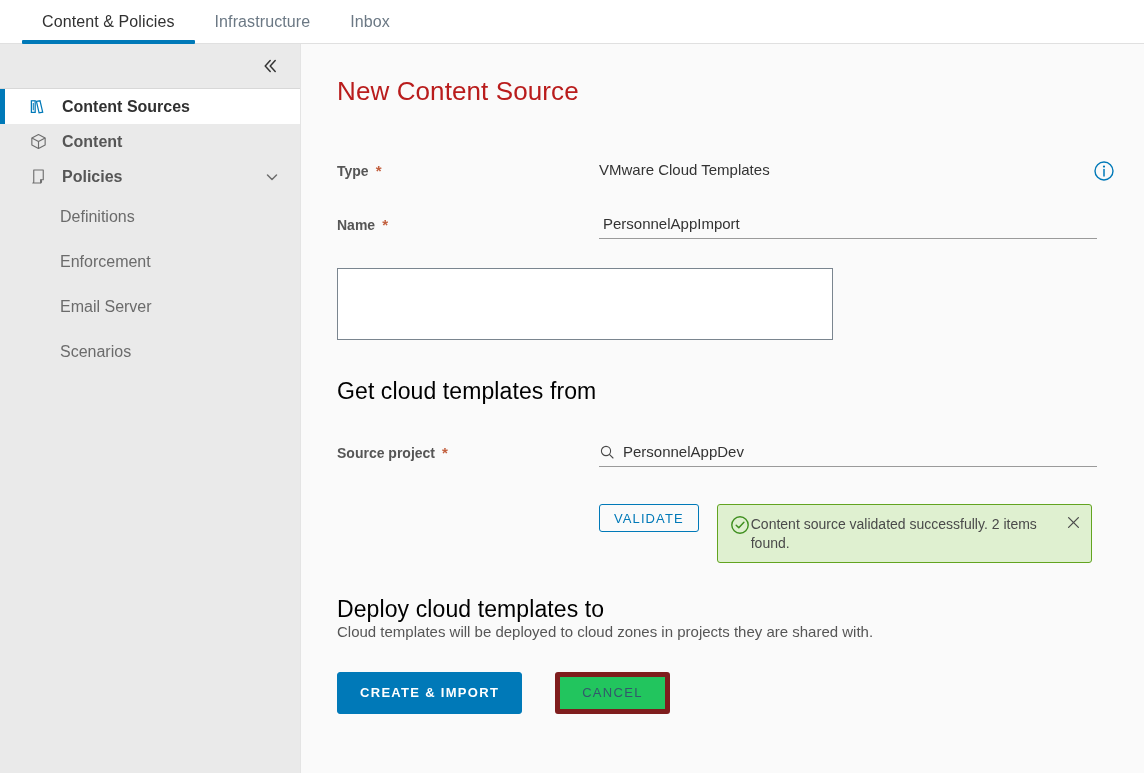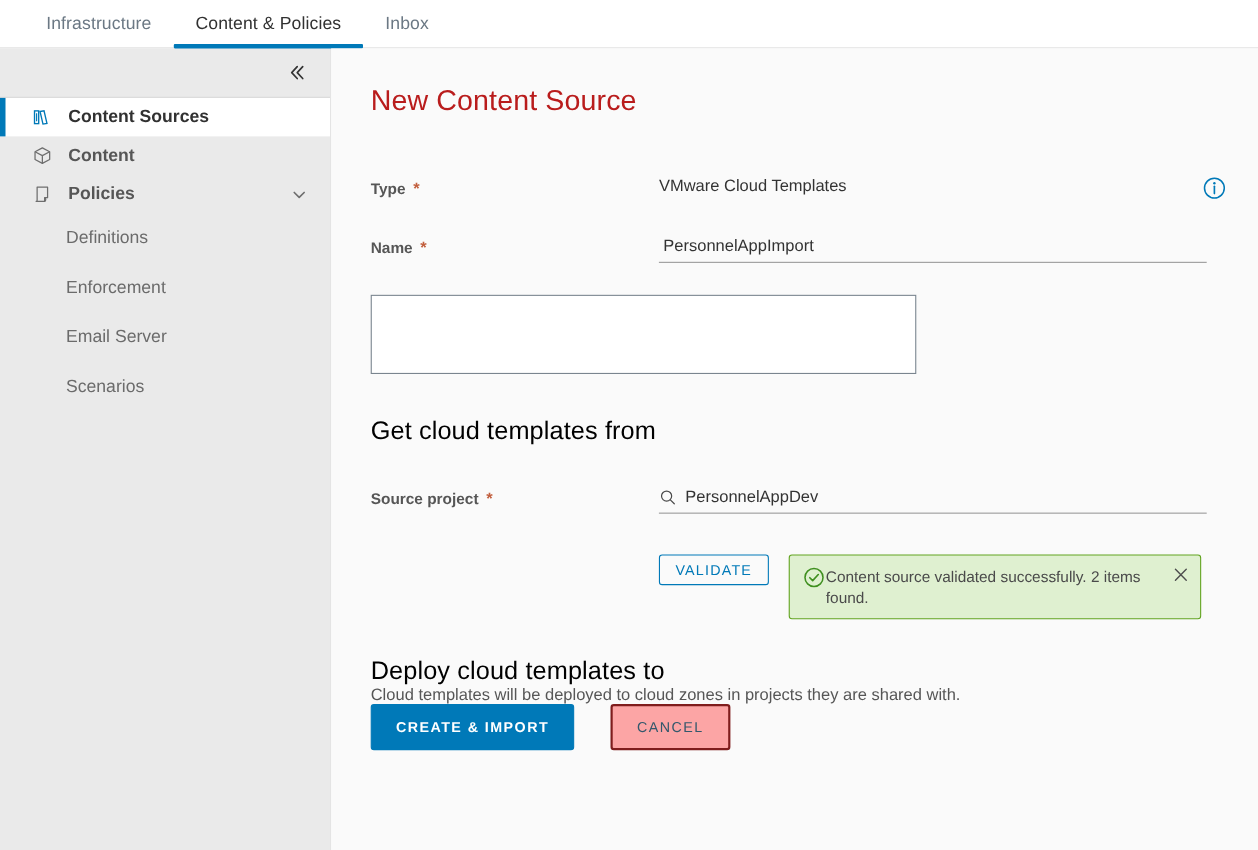--- a/index.html
+++ b/index.html
@@ -239,22 +239,22 @@
   .btn-primary {
     background: #0079b8;
     border: 1px solid #0079b8;
     color: #fff;
     height: 42px;
     padding: 0 22px;
     font-weight: bold;
     letter-spacing: 1.3px;
   }
   .btn-secondary {
-    background: #fca5a5;
-    border: 2px solid #7f1d1d;
+    background: #22c55e;
+    border: 5px solid #7f1d1d;
     color: #33586c;
     height: 42px;
     padding: 0 22px;
     letter-spacing: 1.3px;
   }
 
   
   .alert-success {
     background: #dff0d0;
     border: 1px solid #62a420;
@@ -282,25 +282,25 @@
   .helper-text {
     font-size: 15px;
     color: #565656;
     margin: 0;
   }
 </style>
 </head>
 <body>
 
 <div class="topbar">
+  <div class="tab active">
+    <span>Content &amp; Policies</span>
+  </div>
   <div class="tab">
     <span>Infrastructure</span>
-  </div>
-  <div class="tab active">
-    <span>Content &amp; Policies</span>
   </div>
   <div class="tab">
     <span>Inbox</span>
   </div>
 </div>
 
 <div class="body-wrap">
 
   <div class="sidebar">
 
@@ -430,21 +430,21 @@
         <div class="alert-close">
           <svg width="15" height="15" viewBox="0 0 15 15">
             <path d="M2.6 2.6 L12.4 12.4 M12.4 2.6 L2.6 12.4" stroke="#4d4d4d" stroke-width="1.3" stroke-linecap="round"></path>
           </svg>
         </div>
       </div>
     </div>
 
     <h2 class="section-title" style="">Deploy cloud templates to</h2>
 
-    <p class="helper-text" style="">Cloud templates will be deployed to cloud zones in projects they are shared with.</p>
+    <p class="helper-text" style="margin-bottom:32px;">Cloud templates will be deployed to cloud zones in projects they are shared with.</p>
 
     <div style="display:flex; gap:33px;">
       <button class="btn btn-primary">CREATE &amp; IMPORT</button>
       <button class="btn btn-secondary">CANCEL</button>
     </div>
 
   </div>
 </div>
 
 </body></html>

